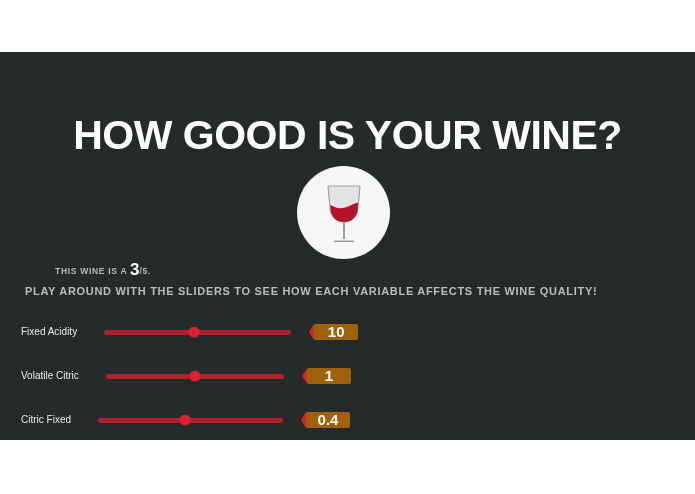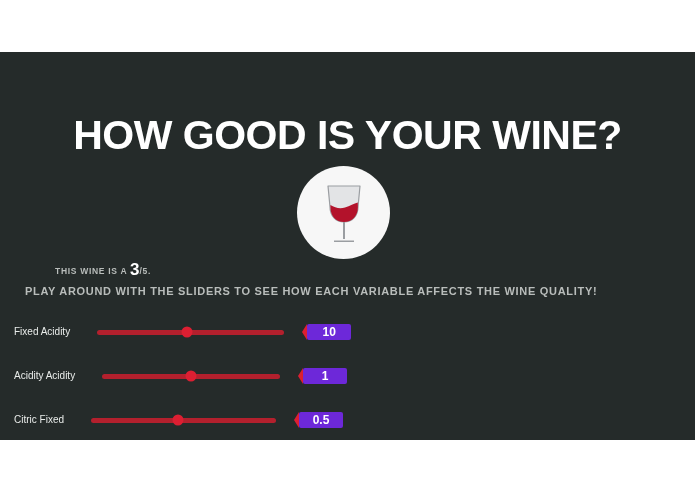--- a/index.html
+++ b/index.html
@@ -95,21 +95,21 @@
     font-weight: bold;
     letter-spacing: 0.7px;
     text-transform: uppercase;
     line-height: 12px;
     white-space: nowrap;
   }
 
   
   .slider-row {
     position: absolute;
-    left: 14px;
+    left: 21px;
     height: 20px;
     display: flex;
     align-items: center;
     white-space: nowrap;
     gap: 19px;
   }
   .slider-row.r0 { top: 270px; }
   .slider-row.r1 { top: 314px; }
   .slider-row.r2 { top: 358px; }
 
@@ -142,23 +142,23 @@
     background: #dc1f32;
     transform: translate(-50%, -50%);
   }
 
   .slider-badge {
     position: relative;
     margin-left: 4px;
     height: 16px;
     min-width: 30px;
     padding: 0 7px;
-    background: #6d28d9;
+    background: #a16207;
     color: #ffffff;
-    font-size: 12px;
+    font-size: 15px;
     font-weight: bold;
     line-height: 16px;
     text-align: center;
     border-radius: 2px;
   }
   .slider-badge::before {
     content: "";
     position: absolute;
     left: -5px;
     top: 50%;
@@ -199,33 +199,33 @@
       <span class="slider-label">Fixed Acidity</span>
       <span class="slider-track-wrap">
         <span class="slider-track" id="track-0" style="width: 187px;">
           <span class="slider-thumb" id="thumb-0" style="left: 48%;"></span>
         </span>
       </span>
       <span class="slider-badge">10</span>
     </div>
 
     <div class="slider-row r1">
-      <span class="slider-label">Acidity Acidity</span>
+      <span class="slider-label">Volatile Citric</span>
       <span class="slider-track-wrap">
         <span class="slider-track" id="track-1" style="width: 178px;">
           <span class="slider-thumb" id="thumb-1" style="left: 50%;"></span>
         </span>
       </span>
       <span class="slider-badge">1</span>
     </div>
 
     <div class="slider-row r2">
       <span class="slider-label">Citric Fixed</span>
       <span class="slider-track-wrap">
         <span class="slider-track" id="track-2" style="width: 185px;">
           <span class="slider-thumb" id="thumb-2" style="left: 47%;"></span>
         </span>
       </span>
-      <span class="slider-badge">0.5</span>
+      <span class="slider-badge">0.4</span>
     </div>
 
   </div>
 </div>
 
 </body></html>

